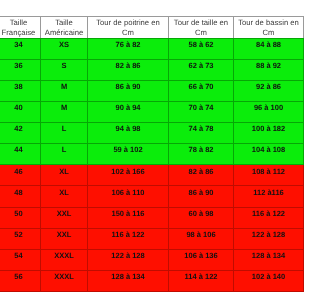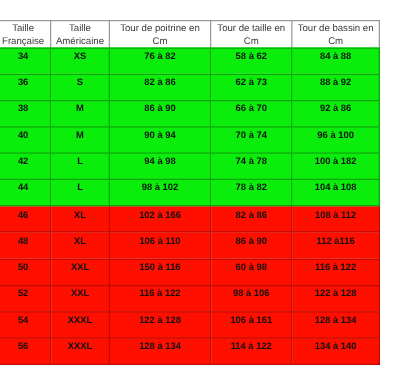--- a/index.html
+++ b/index.html
@@ -69,21 +69,21 @@
         <tr class="g">
           <td>42</td>
           <td>L</td>
           <td>94 à 98</td>
           <td>74 à 78</td>
           <td>100 à 182</td>
         </tr>
         <tr class="g">
           <td>44</td>
           <td>L</td>
-          <td>98 à 102</td>
+          <td>59 à 102</td>
           <td>78 à 82</td>
           <td>104 à 108</td>
         </tr>
         <tr class="r">
           <td>46</td>
           <td>XL</td>
           <td>102 à 166</td>
           <td>82 à 86</td>
           <td>108 à 112</td>
         </tr>
@@ -105,25 +105,25 @@
           <td>52</td>
           <td>XXL</td>
           <td>116 à 122</td>
           <td>98 à 106</td>
           <td>122 à 128</td>
         </tr>
         <tr class="r">
           <td>54</td>
           <td>XXXL</td>
           <td>122 à 128</td>
-          <td>106 à 161</td>
+          <td>106 à 136</td>
           <td>128 à 134</td>
         </tr>
         <tr class="r">
           <td>56</td>
           <td>XXXL</td>
           <td>128 à 134</td>
           <td>114 à 122</td>
-          <td>134 à 140</td>
+          <td>102 à 140</td>
         </tr>
       </tbody>
   </table>
 </div>
 
 </body></html>

